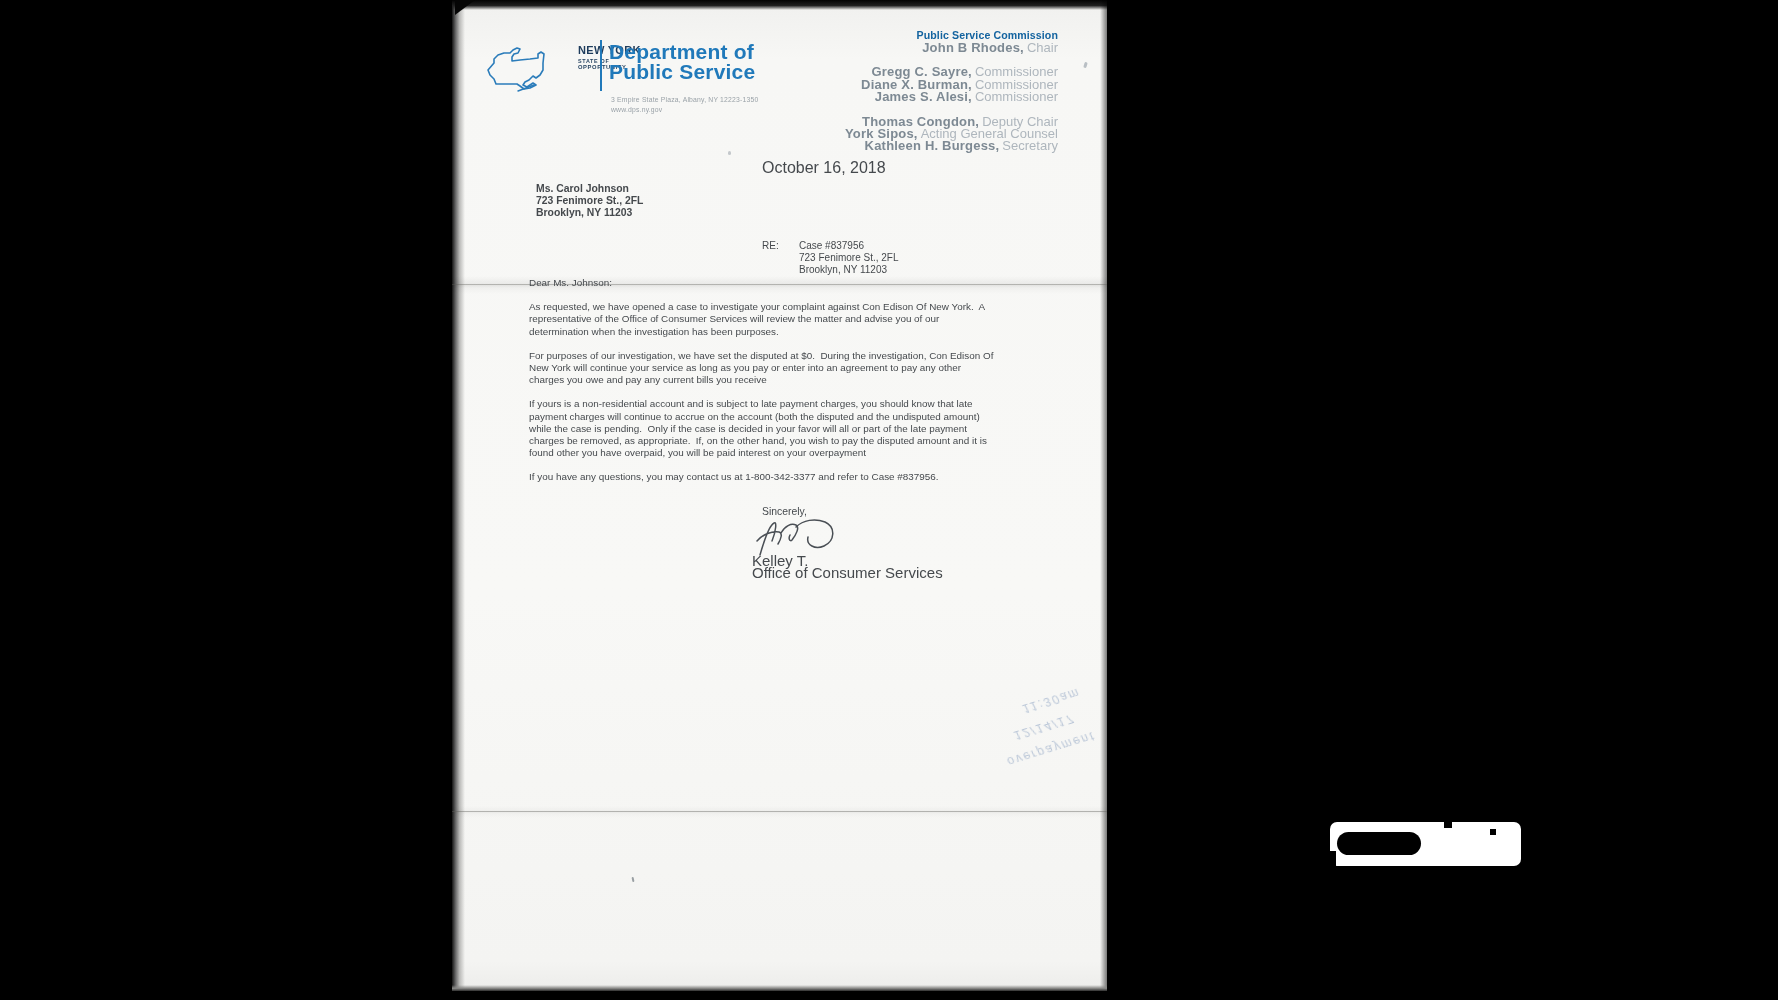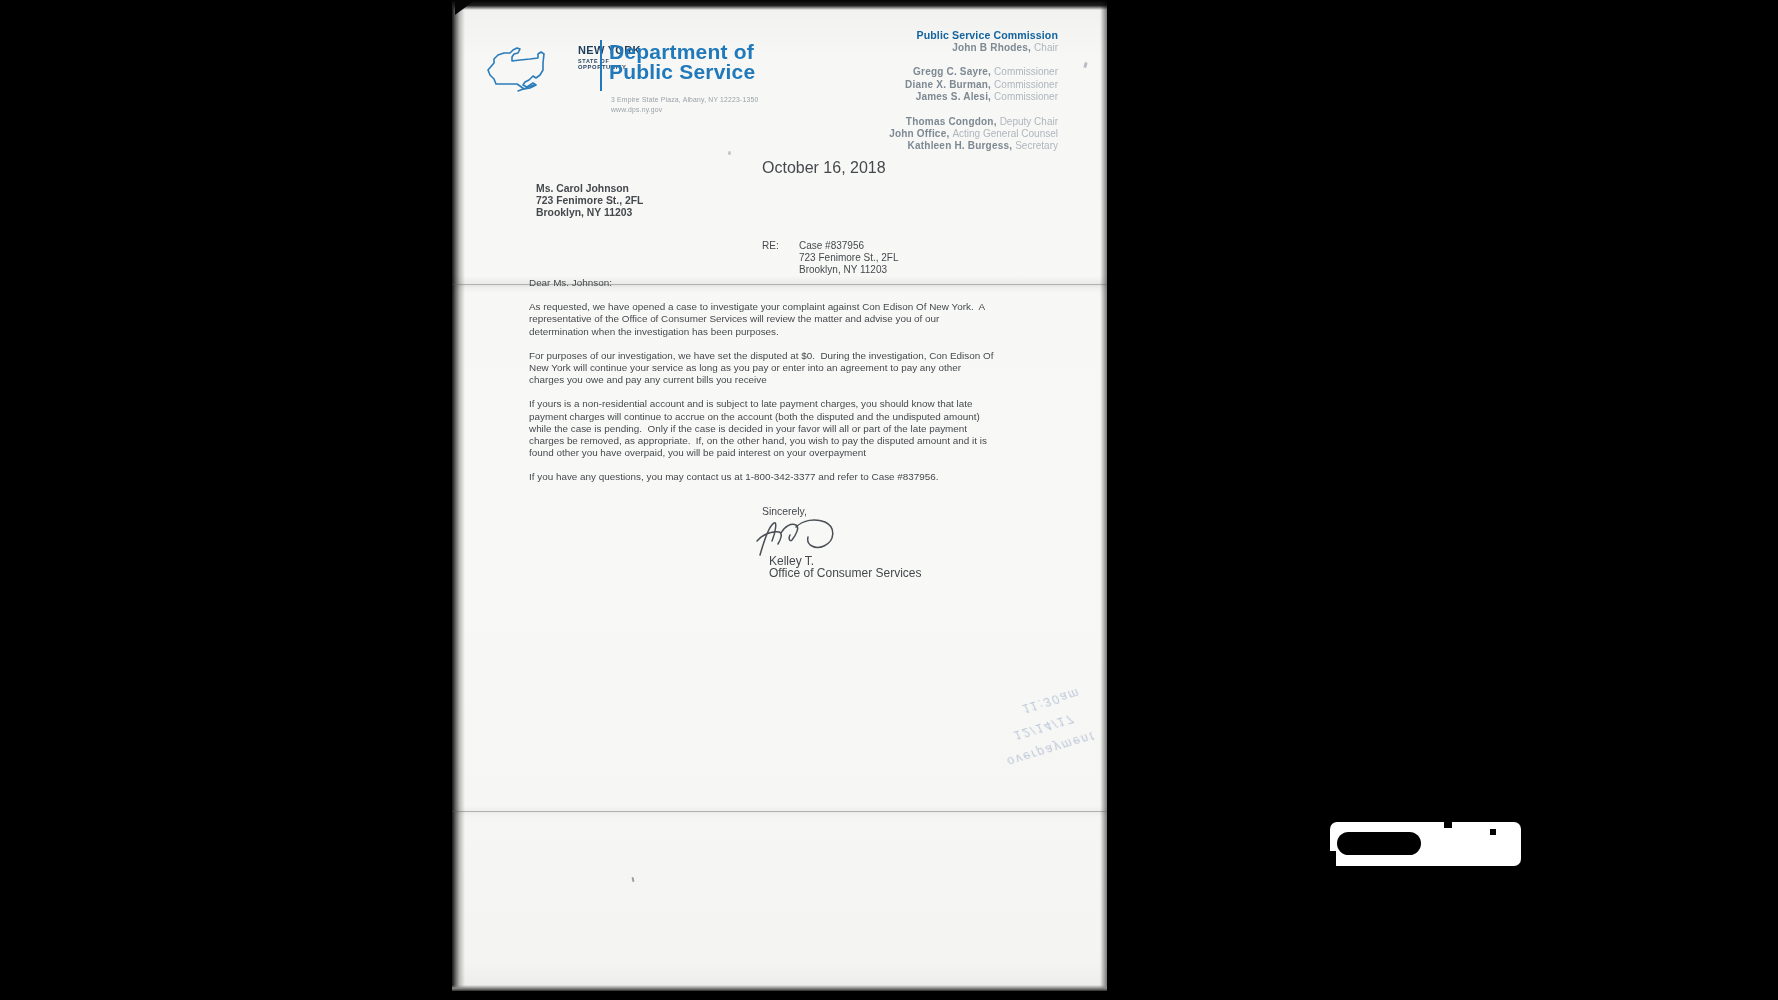--- a/index.html
+++ b/index.html
@@ -33,37 +33,37 @@
   .lw2{font-size:5.4px;font-weight:bold;letter-spacing:.7px;margin-top:2.5px;}
   .lw3{font-size:5.8px;font-weight:bold;letter-spacing:.6px;margin-top:1.5px;}
   .divider{position:absolute;left:148px;top:40px;width:2px;height:51px;background:#2079ba;}
   .agency{position:absolute;left:157px;top:42px;color:#2079ba;font-weight:bold;
     font-size:21px;line-height:19.5px;letter-spacing:.2px;}
   .hq{position:absolute;left:159px;top:95px;color:#9aa2a8;font-size:6.8px;line-height:10px;letter-spacing:.2px;}
 
   
   .psc{position:absolute;left:340px;top:29px;width:266px;text-align:right;}
   .psc-title{font-size:10.6px;font-weight:bold;color:#13639f;line-height:13px;letter-spacing:.1px;}
-  .psc-row{font-size:10px;line-height:12.4px;white-space:pre;}
+  .psc-row{font-size:13px;line-height:12.4px;white-space:pre;}
   .psc-row.gap{margin-top:12px;}
   .psc-name{color:#7d8993;font-weight:bold;letter-spacing:.2px;}
   .psc-role{color:#aeb6bd;margin-left:3px;}
 
   
   .ink{color:#45494d;}
   .date{position:absolute;left:310px;top:159px;font-size:16px;}
   .recipient{position:absolute;left:84px;top:183px;font-size:10.4px;line-height:12.2px;font-weight:bold;}
   .re{position:absolute;left:310px;top:240px;display:flex;font-size:10px;line-height:12.2px;}
   .re-label{width:37px;}
   .body-col{position:absolute;left:77px;top:277px;width:520px;font-size:9.9px;}
   .para{margin-bottom:12px;}
   .bline{line-height:12.2px;white-space:pre;}
   .closing{position:absolute;left:310px;top:506px;font-size:10.4px;}
   .signature{position:absolute;left:301px;top:517px;}
-  .signer{position:absolute;left:317px;top:555px;font-size:12px;line-height:12.2px;}
+  .signer{position:absolute;left:300px;top:555px;font-size:15px;line-height:12.2px;}
 
   
   .handnote{position:absolute;left:998px;top:686px;width:130px;
     transform:rotate(-17deg) scaleY(-1);transform-origin:50% 50%;
     color:rgba(106,134,176,.42);font-style:italic;font-size:12px;line-height:23px;
     letter-spacing:2px;filter:blur(.4px);}
   .handnote div:nth-child(2){margin-left:14px;}
   .handnote div:nth-child(3){margin-left:30px;}
 
   
@@ -104,21 +104,21 @@
       <div>www.dps.ny.gov</div>
     </div>
 
     <div class="psc">
       <div class="psc-title">Public Service Commission</div>
       <div class="psc-row"><span class="psc-name">John B Rhodes,</span><span class="psc-role">Chair</span></div>
       <div class="psc-row gap"><span class="psc-name">Gregg C. Sayre,</span><span class="psc-role">Commissioner</span></div>
       <div class="psc-row"><span class="psc-name">Diane X. Burman,</span><span class="psc-role">Commissioner</span></div>
       <div class="psc-row"><span class="psc-name">James S. Alesi,</span><span class="psc-role">Commissioner</span></div>
       <div class="psc-row gap"><span class="psc-name">Thomas Congdon,</span><span class="psc-role">Deputy Chair</span></div>
-      <div class="psc-row"><span class="psc-name">John Office,</span><span class="psc-role">Acting General Counsel</span></div>
+      <div class="psc-row"><span class="psc-name">York Sipos,</span><span class="psc-role">Acting General Counsel</span></div>
       <div class="psc-row"><span class="psc-name">Kathleen H. Burgess,</span><span class="psc-role">Secretary</span></div>
     </div>
 
     <div class="date ink">October 16, 2018</div>
 
     <div class="recipient ink">
       <div>Ms. Carol Johnson</div>
       <div>723 Fenimore St., 2FL</div>
       <div>Brooklyn, NY 11203</div>
     </div>

